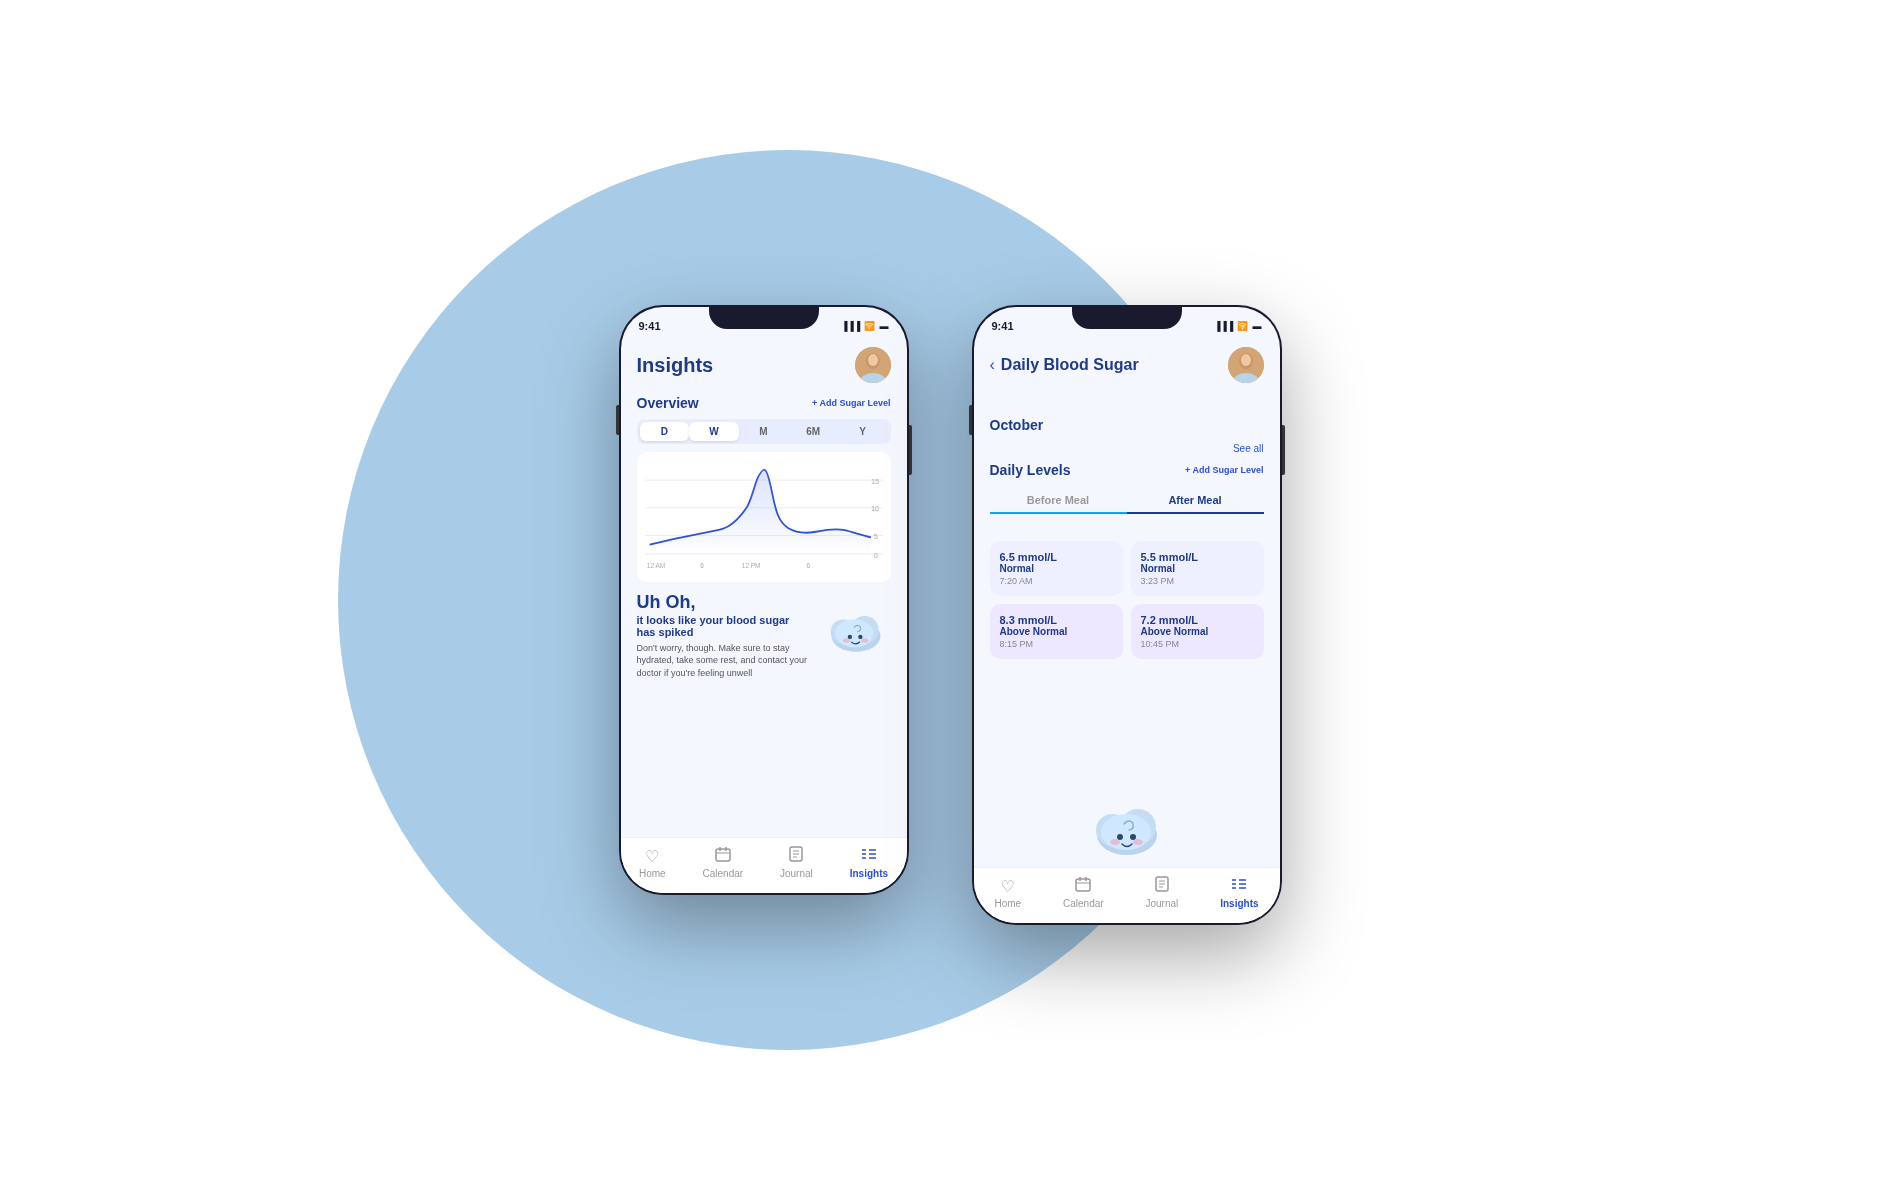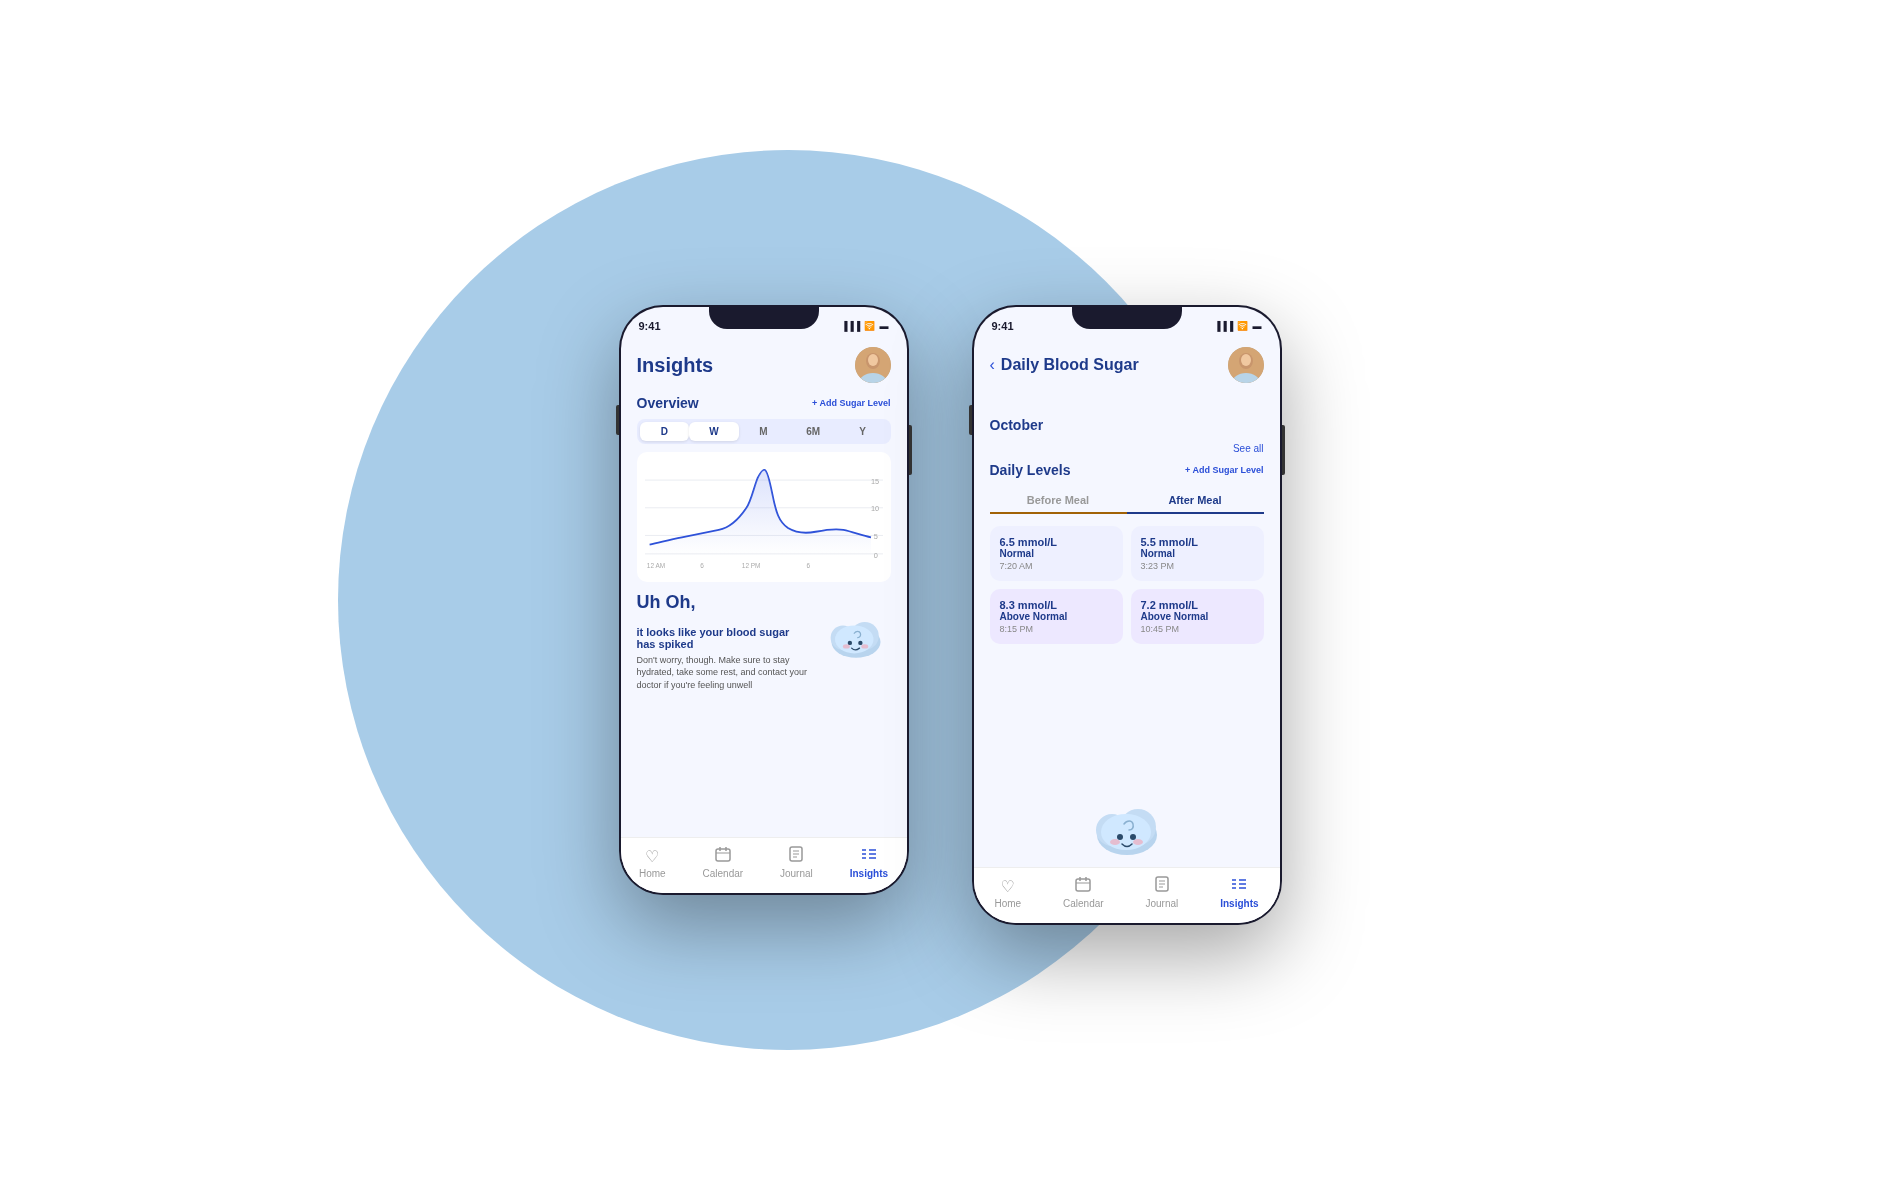--- a/index.html
+++ b/index.html
@@ -232,21 +232,20 @@
       font-weight: 800;
       color: #1e3a8a;
       line-height: 1.2;
     }
 
     .alert-subtitle {
       font-size: 11px;
       font-weight: 700;
       color: #1e3a8a;
       margin-bottom: 4px;
-      margin-top: 12px;
     }
 
     .alert-body {
       font-size: 9px;
       color: #555;
       line-height: 1.4;
     }
 
     
     .cloud-illustration {
@@ -346,22 +345,22 @@
     }
 
     .daily-levels-label {
       font-size: 14px;
       font-weight: 800;
       color: #1e3a8a;
     }
 
     .meal-tabs {
       display: flex;
-      margin-bottom: 12px;
-      border-bottom: 2px solid #a16207;
+      margin-bottom: 27px;
+      border-bottom: 2px solid #0ea5e9;
     }
 
     .meal-tab {
       flex: 1;
       text-align: center;
       padding: 6px 0;
       font-size: 11px;
       font-weight: 600;
       color: #999;
       cursor: pointer;

